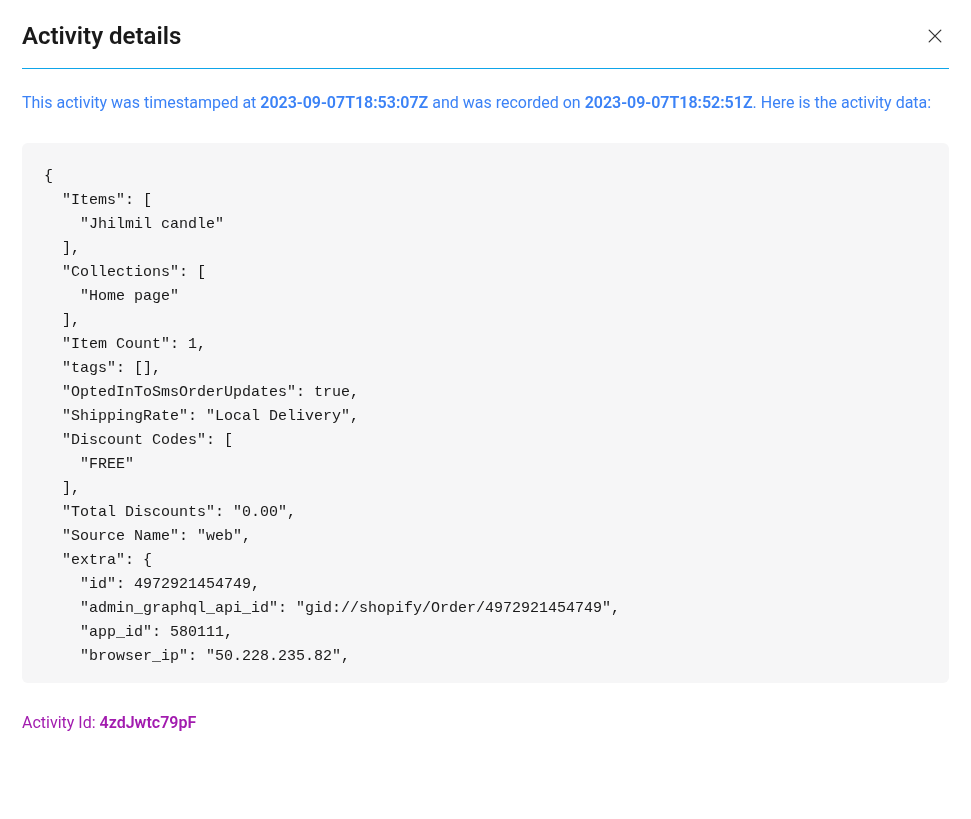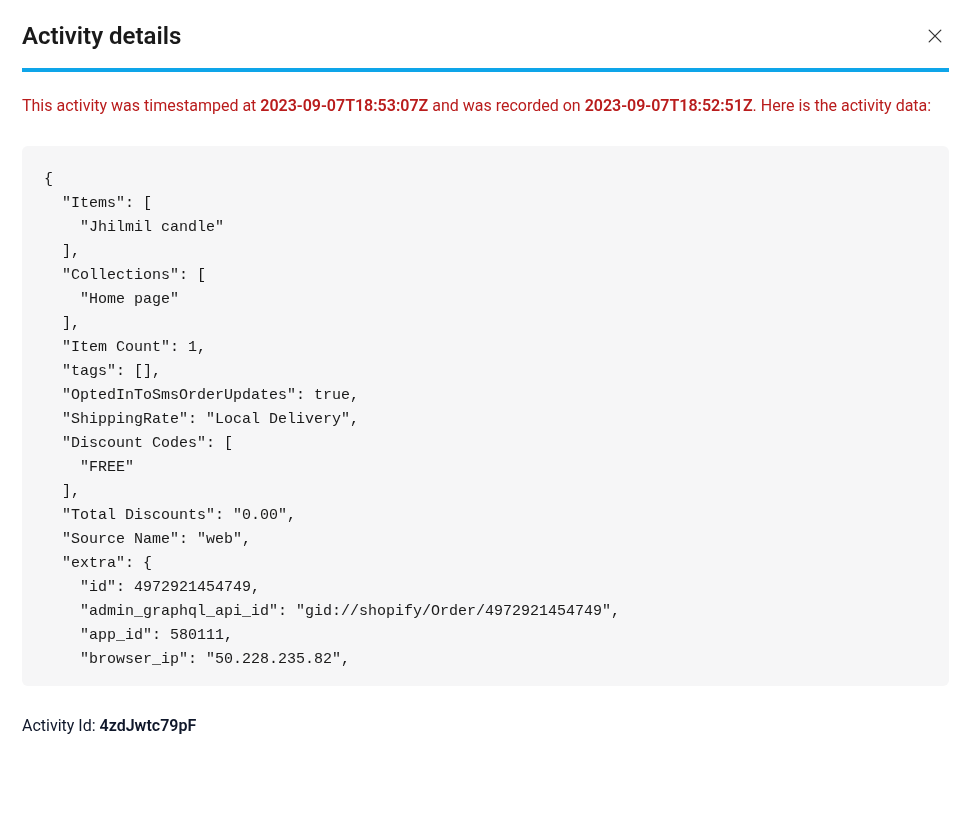--- a/index.html
+++ b/index.html
@@ -12,21 +12,21 @@
       background: #ffffff;
       width: 971px;
       height: 819px;
       padding: 22px;
       color: #1a1a1a;
     }
     .header {
       display: flex;
       justify-content: space-between;
       padding-bottom: 18px;
-      border-bottom: 4px solid #0ea5e9;
+      border-bottom: 1px solid #0ea5e9;
       margin-bottom: 22px;
     }
     .title {
       font-size: 24px;
       font-weight: 600;
       color: #1a1a1a;
     }
     .close-btn {
       background: none;
       border: none;
@@ -38,21 +38,21 @@
     }
     .close-btn svg {
       width: 20px;
       height: 20px;
       stroke: #333;
       stroke-width: 1.5;
     }
     .description {
       font-size: 16px;
       line-height: 1.5;
-      color: #b91c1c;
+      color: #3b82f6;
       margin-bottom: 28px;
     }
     .description .bold {
       font-weight: 600;
     }
     .code-block {
       background: #f6f6f7;
       border-radius: 6px;
       padding: 22px;
       font-family: "SFMono-Regular", Consolas, "Liberation Mono", Menlo, monospace;
@@ -71,21 +71,21 @@
       background: transparent;
     }
     .code-block::-webkit-scrollbar-thumb {
       background: #c0c0c0;
       border-radius: 5px;
     }
     .footer {
       margin-top: 28px;
       font-size: 16px;
       line-height: 1.5;
-      color: #0f172a;
+      color: #a21caf;
     }
     .footer .bold {
       font-weight: 600;
     }
     .footer-row {
       display: block;
     }
   </style>
 </head>
 <body>

